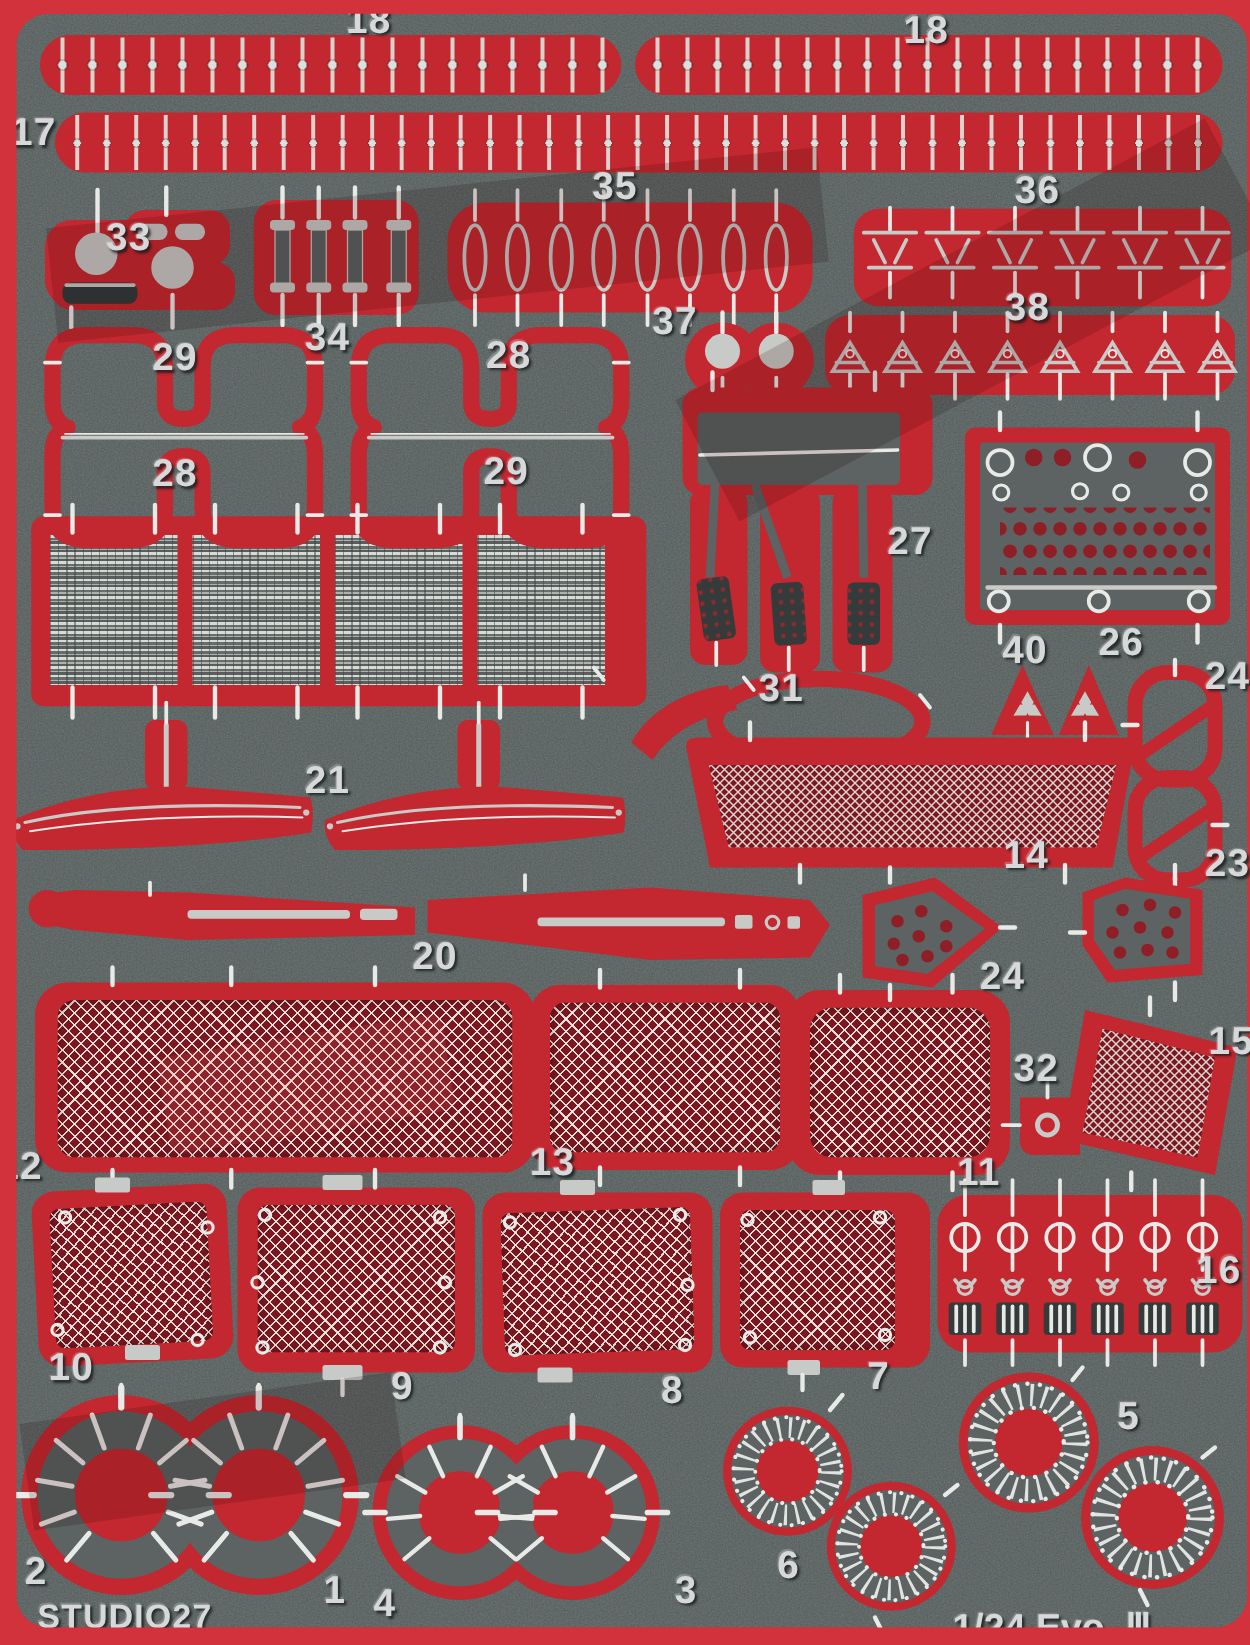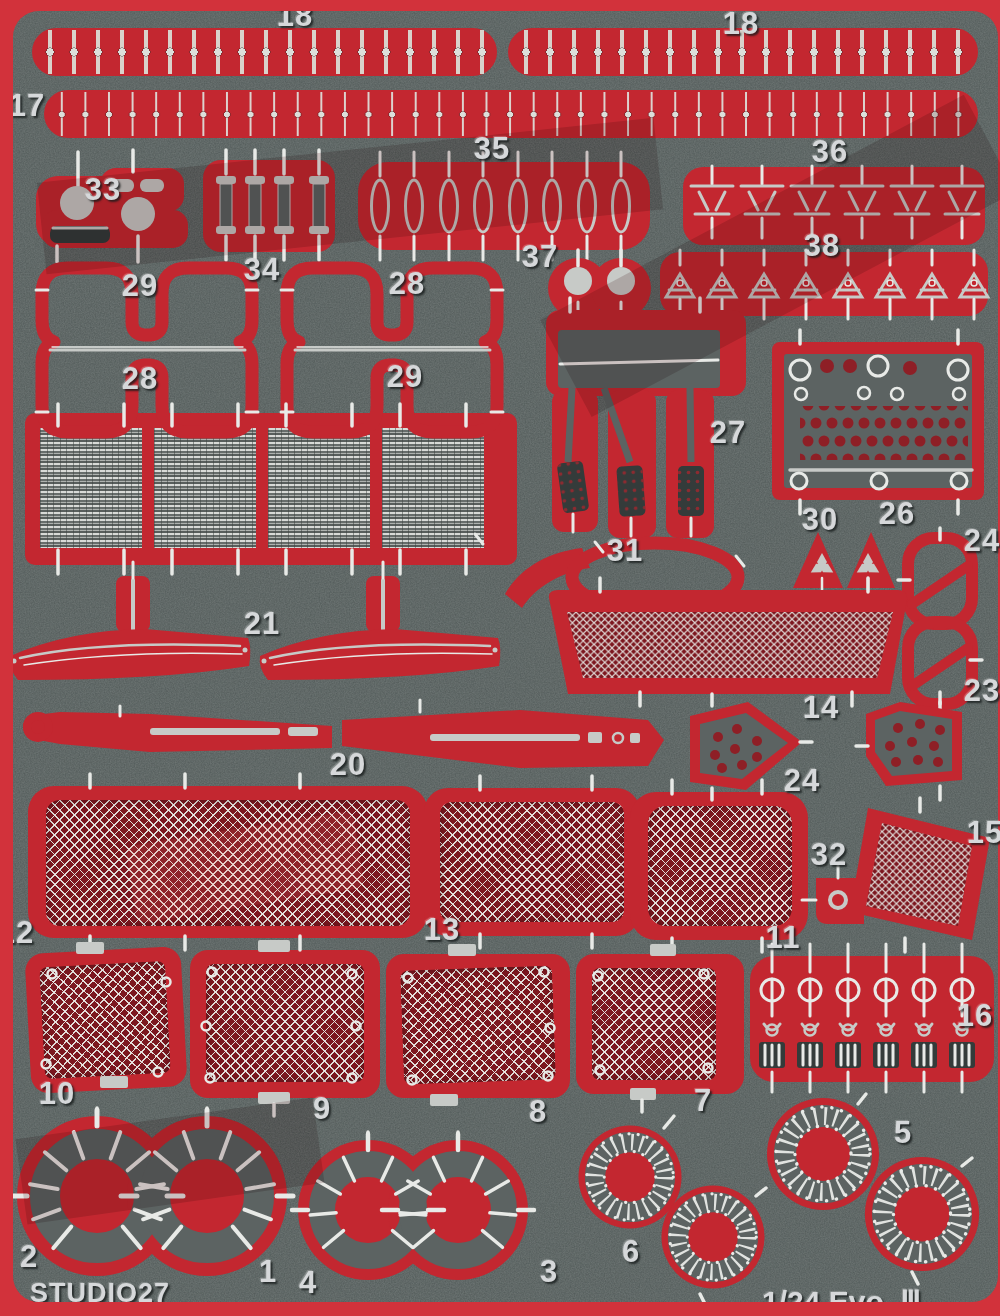--- a/index.html
+++ b/index.html
@@ -575,27 +575,27 @@
       <span class="plbl" style="left: 492px; top: 149px;">35</span>
       <span class="plbl" style="left: 830px; top: 152px;">36</span>
       <span class="plbl" style="left: 262px; top: 270px;">34</span>
       <span class="plbl" style="left: 540px; top: 257px;">37</span>
       <span class="plbl" style="left: 822px; top: 246px;">38</span>
       <span class="plbl" style="left: 140px; top: 286px;">29</span>
       <span class="plbl" style="left: 407px; top: 284px;">28</span>
       <span class="plbl" style="left: 140px; top: 379px;">28</span>
       <span class="plbl" style="left: 405px; top: 377px;">29</span>
       <span class="plbl" style="left: 728px; top: 433px;">27</span>
-      <span class="plbl" style="left: 820px; top: 520px;">30</span>
+      <span class="plbl" style="left: 820px; top: 520px;">40</span>
       <span class="plbl" style="left: 897px; top: 514px;">26</span>
       <span class="plbl" style="left: 982px; top: 541px;">24</span>
       <span class="plbl" style="left: 625px; top: 551px;">31</span>
       <span class="plbl" style="left: 262px; top: 624px;">21</span>
       <span class="plbl" style="left: 982px; top: 691px;">23</span>
-      <span class="plbl" style="left: 821px; top: 708px;">14</span>
+      <span class="plbl" style="left: 821px; top: 684px;">14</span>
       <span class="plbl" style="left: 348px; top: 765px;">20</span>
       <span class="plbl" style="left: 802px; top: 781px;">24</span>
       <span class="plbl" style="left: 1019px; top: 783px;">25</span>
       <span class="plbl" style="left: 985px; top: 833px;">15</span>
       <span class="plbl" style="left: 829px; top: 855px;">32</span>
       <span class="plbl" style="left: 16px; top: 933px;">12</span>
       <span class="plbl" style="left: 442px; top: 930px;">13</span>
       <span class="plbl" style="left: 783px; top: 938px;">11</span>
       <span class="plbl" style="left: 57px; top: 1094px;">10</span>
       <span class="plbl" style="left: 322px; top: 1109px;">9</span>

